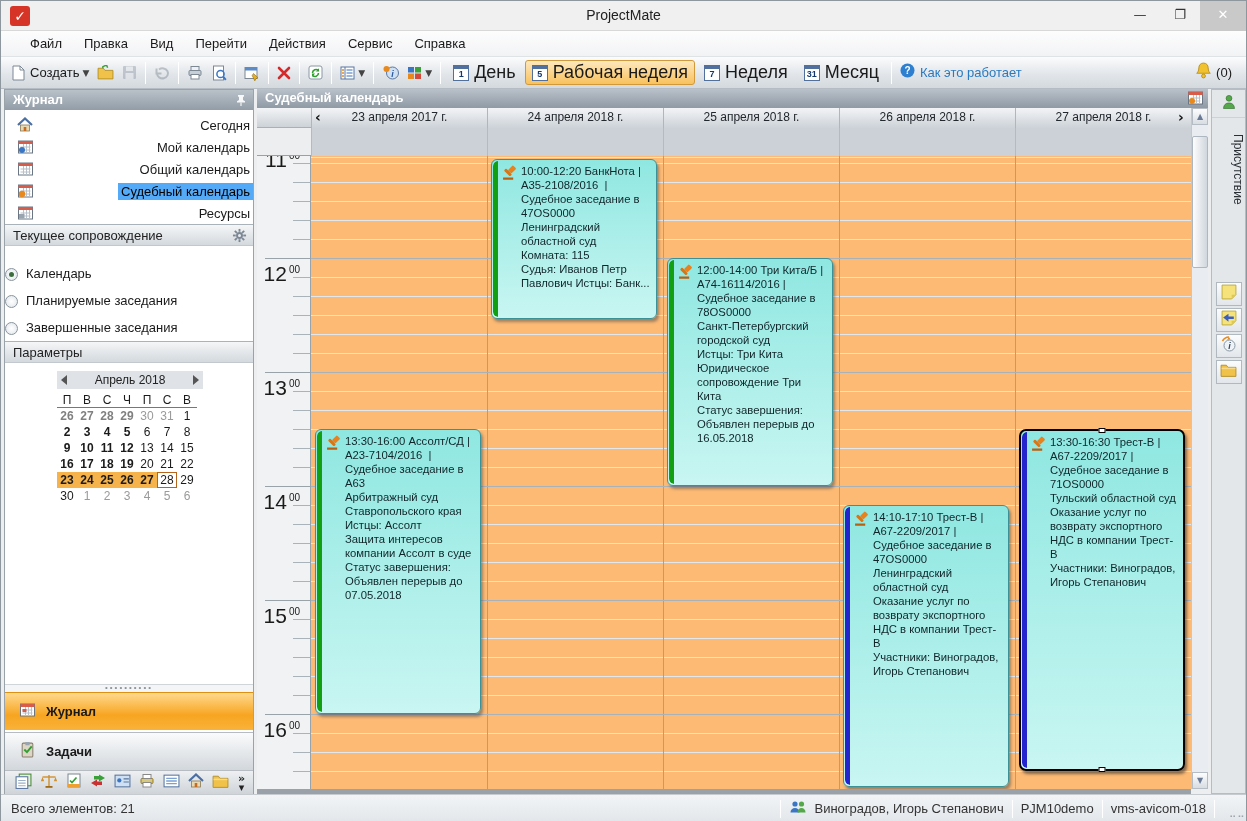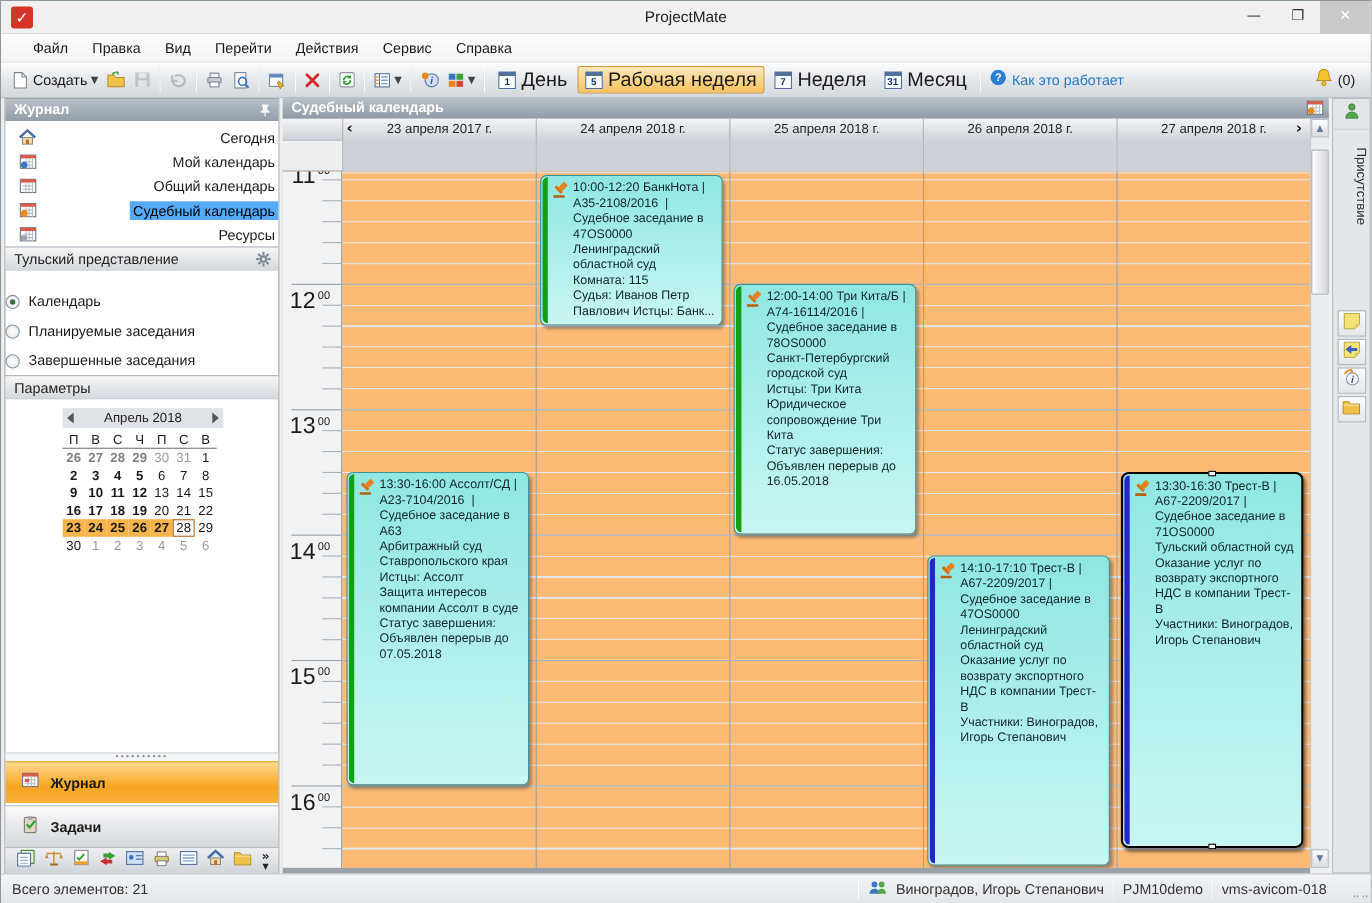--- a/index.html
+++ b/index.html
@@ -362,21 +362,21 @@
             <span class="ic"><svg width="17" height="16" viewBox="0 0 16 16">
                 <rect x="1" y="2" width="14" height="12" fill="#fff" stroke="#6b7684"></rect>
                 <rect x="1" y="2" width="14" height="3" fill="#d85c4a"></rect>
                 <path d="M3 8h10M3 11h10M6 5v9M9 5v9M12 5v9" stroke="#b8c0ca"></path>
                 <rect x="1.5" y="9" width="5.5" height="4.5" fill="#9aa4b0"></rect>
               </svg></span>
             <span class="lbl">Ресурсы</span>
           </div>
         </div>
       <div class="sec-hdr">
-        <span>Тульский представление</span>
+        <span>Текущее сопровождение</span>
         <span class="gear" id="ic-gear"><svg width="15" height="15" viewBox="0 0 16 16">
               <g stroke="#7c8794" stroke-width="2">
                 <line x1="8" y1="1" x2="8" y2="4"></line>
                 <line x1="8" y1="12" x2="8" y2="15"></line>
                 <line x1="1" y1="8" x2="4" y2="8"></line>
                 <line x1="12" y1="8" x2="15" y2="8"></line>
                 <line x1="3" y1="3" x2="5.2" y2="5.2"></line>
                 <line x1="10.8" y1="10.8" x2="13" y2="13"></line>
                 <line x1="3" y1="13" x2="5.2" y2="10.8"></line>
                 <line x1="10.8" y1="5.2" x2="13" y2="3"></line>
@@ -626,21 +626,21 @@
                     <rect x="1.5" y="5.5" width="8" height="2.8" rx="1" fill="#d97514" transform="rotate(45 5.5 7)"></rect>
                     <path d="M1 12.8h9.5" stroke="#b85f10" stroke-width="2.2"></path>
                   </svg></span>
                 <div class="ev-text">13:30-16:00 Ассолт/СД | А23-7104/2016  | Судебное заседание в А63
 Арбитражный суд Ставропольского края
 Истцы: Ассолт
 Защита интересов компании Ассолт в суде
 Статус завершения: Объявлен перерыв до 07.05.2018</div>
               </div>
             </div>
-            <div class="event" style="left: 180px; width: 166px; top: 3px; height: 137px;">
+            <div class="event" style="left: 180px; width: 166px; top: 3px; height: 160px;">
               <div class="ev-body">
                 <div class="ev-bar" style="background: rgb(18, 160, 18);"></div>
                 <span class="ev-icon"><svg width="16" height="15" viewBox="0 0 15 14">
                     <rect x="7.2" y="0.8" width="4.6" height="6.6" rx="1" fill="#e8821e" transform="rotate(45 9.5 4)"></rect>
                     <rect x="1.5" y="5.5" width="8" height="2.8" rx="1" fill="#d97514" transform="rotate(45 5.5 7)"></rect>
                     <path d="M1 12.8h9.5" stroke="#b85f10" stroke-width="2.2"></path>
                   </svg></span>
                 <div class="ev-text">10:00-12:20 БанкНота | А35-2108/2016  | Судебное заседание в 47OS0000
 Ленинградский областной суд
 Комната: 115

